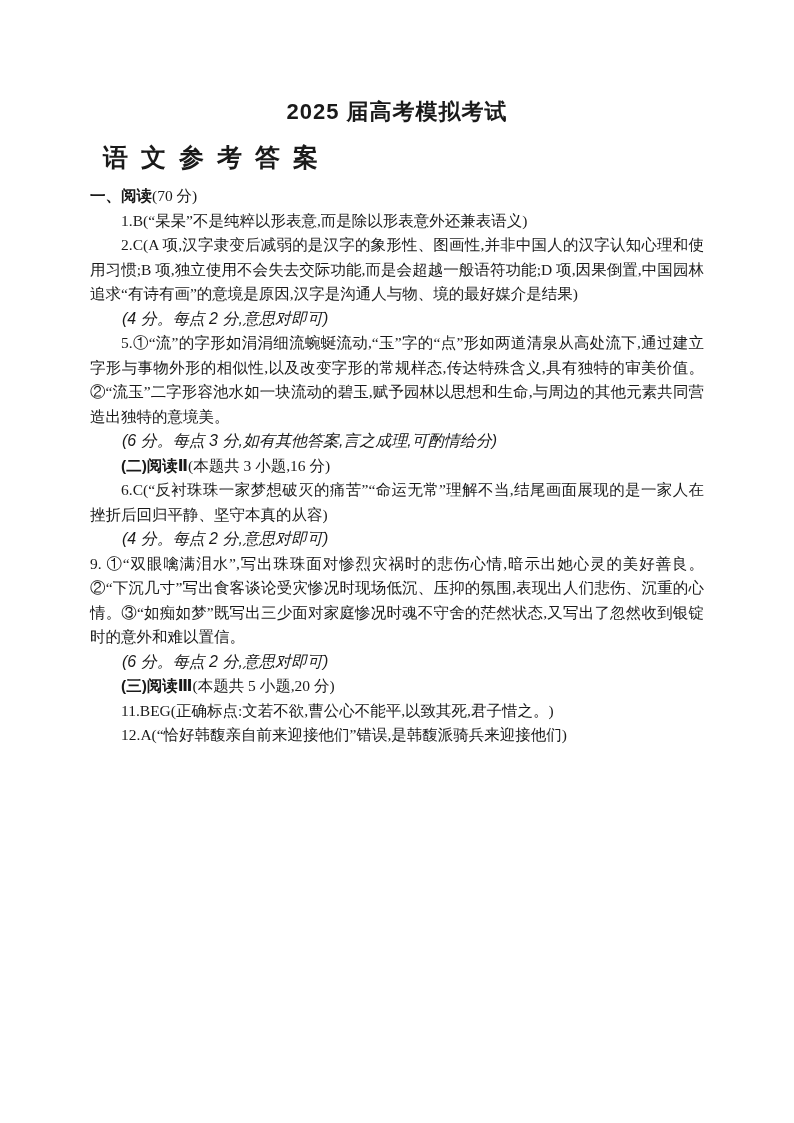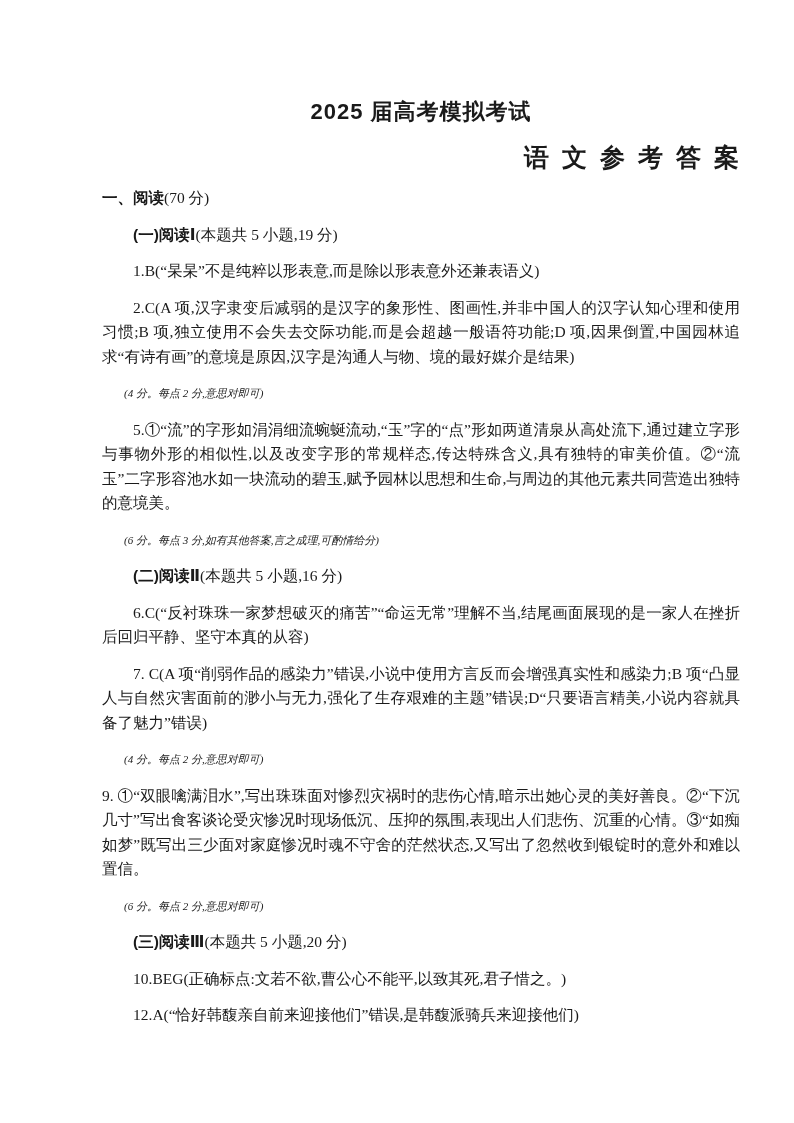--- a/index.html
+++ b/index.html
@@ -6,84 +6,82 @@
     margin: 0;
     padding: 0;
     background: #ffffff;
   }
   .page {
     position: relative;
     width: 794px;
     height: 1123px;
     margin: 0 auto;
     box-sizing: border-box;
-    padding: 98px 42px 0 90px;
+    padding: 98px 90px 0 90px;
     background: #ffffff;
     color: #1a1a1a;
     font-family: "Liberation Serif", "DejaVu Serif", serif;
     overflow: hidden;
   }
   .doc-title {
     margin: 0 0 14px 0;
     text-align: center;
     font-family: "Liberation Sans", "DejaVu Sans", sans-serif;
     font-weight: bold;
     font-size: 22px;
     line-height: 28px;
     letter-spacing: 1px;
   }
   .doc-subtitle {
     margin: 2px 0 10px 0;
-    text-align: right;
+    text-align: left;
     font-family: "Liberation Sans", "DejaVu Sans", sans-serif;
     font-weight: 600;
     font-size: 25px;
     line-height: 34px;
     letter-spacing: 0.52em;
     text-indent: 0.52em;
   }
   .answers p {
-    margin: 12px;
+    margin: 0;
     font-size: 15.5px;
     line-height: 24.5px;
     text-align: justify;
   }
   .answers p.heading  { text-indent: 0; }
   .answers p.section  { text-indent: 2em; }
   .answers p.answer   { text-indent: 2em; }
   .answers p.flush    { text-indent: 0; }
   .answers p.note {
     text-indent: 2em;
     font-style: italic;
-    font-size: 11px;
-    font-family: Liberation Serif, serif;
+    font-size: 16px;
+    font-family: Liberation Sans, sans-serif;
   }
   .b {
     font-family: "Liberation Sans", "DejaVu Sans", sans-serif;
     font-weight: bold;
     font-style: normal;
   }
 </style>
 </head>
 <body>
 
 <div class="page">
   <h1 class="doc-title">2025 届高考模拟考试</h1>
   <h2 class="doc-subtitle">语文参考答案</h2>
   <div class="answers">
       <p class="heading"><span class="b">一、阅读</span><span>(70 分)</span></p>
-      <p class="section"><span class="b">(一)阅读Ⅰ</span><span>(本题共 5 小题,19 分)</span></p>
       <p class="answer"><span>1.B(“杲杲”不是纯粹以形表意,而是除以形表意外还兼表语义)</span></p>
       <p class="answer"><span>2.C(A 项,汉字隶变后减弱的是汉字的象形性、图画性,并非中国人的汉字认知心理和使用习惯;B 项,独立使用不会失去交际功能,而是会超越一般语符功能;D 项,因果倒置,中国园林追求“有诗有画”的意境是原因,汉字是沟通人与物、境的最好媒介是结果)</span></p>
       <p class="note"><span>(4 分。每点 2 分,意思对即可)</span></p>
       <p class="answer"><span>5.①“流”的字形如涓涓细流蜿蜒流动,“玉”字的“点”形如两道清泉从高处流下,通过建立字形与事物外形的相似性,以及改变字形的常规样态,传达特殊含义,具有独特的审美价值。②“流玉”二字形容池水如一块流动的碧玉,赋予园林以思想和生命,与周边的其他元素共同营造出独特的意境美。</span></p>
       <p class="note"><span>(6 分。每点 3 分,如有其他答案,言之成理,可酌情给分)</span></p>
-      <p class="section"><span class="b">(二)阅读Ⅱ</span><span>(本题共 5 小题,16 分)</span></p>
+      <p class="section"><span class="b">(二)阅读Ⅱ</span><span>(本题共 3 小题,16 分)</span></p>
       <p class="answer"><span>6.C(“反衬珠珠一家梦想破灭的痛苦”“命运无常”理解不当,结尾画面展现的是一家人在挫折后回归平静、坚守本真的从容)</span></p>
-      <p class="answer"><span>7. C(A 项“削弱作品的感染力”错误,小说中使用方言反而会增强真实性和感染力;B 项“凸显人与自然灾害面前的渺小与无力,强化了生存艰难的主题”错误;D“只要语言精美,小说内容就具备了魅力”错误)</span></p>
       <p class="note"><span>(4 分。每点 2 分,意思对即可)</span></p>
       <p class="flush"><span>9. ①“双眼噙满泪水”,写出珠珠面对惨烈灾祸时的悲伤心情,暗示出她心灵的美好善良。②“下沉几寸”写出食客谈论受灾惨况时现场低沉、压抑的氛围,表现出人们悲伤、沉重的心情。③“如痴如梦”既写出三少面对家庭惨况时魂不守舍的茫然状态,又写出了忽然收到银锭时的意外和难以置信。</span></p>
       <p class="note"><span>(6 分。每点 2 分,意思对即可)</span></p>
       <p class="section"><span class="b">(三)阅读Ⅲ</span><span>(本题共 5 小题,20 分)</span></p>
-      <p class="answer"><span>10.BEG(正确标点:文若不欲,曹公心不能平,以致其死,君子惜之。)</span></p>
+      <p class="answer"><span>11.BEG(正确标点:文若不欲,曹公心不能平,以致其死,君子惜之。)</span></p>
       <p class="answer"><span>12.A(“恰好韩馥亲自前来迎接他们”错误,是韩馥派骑兵来迎接他们)</span></p>
     </div>
 </div>
 
 </body></html>

